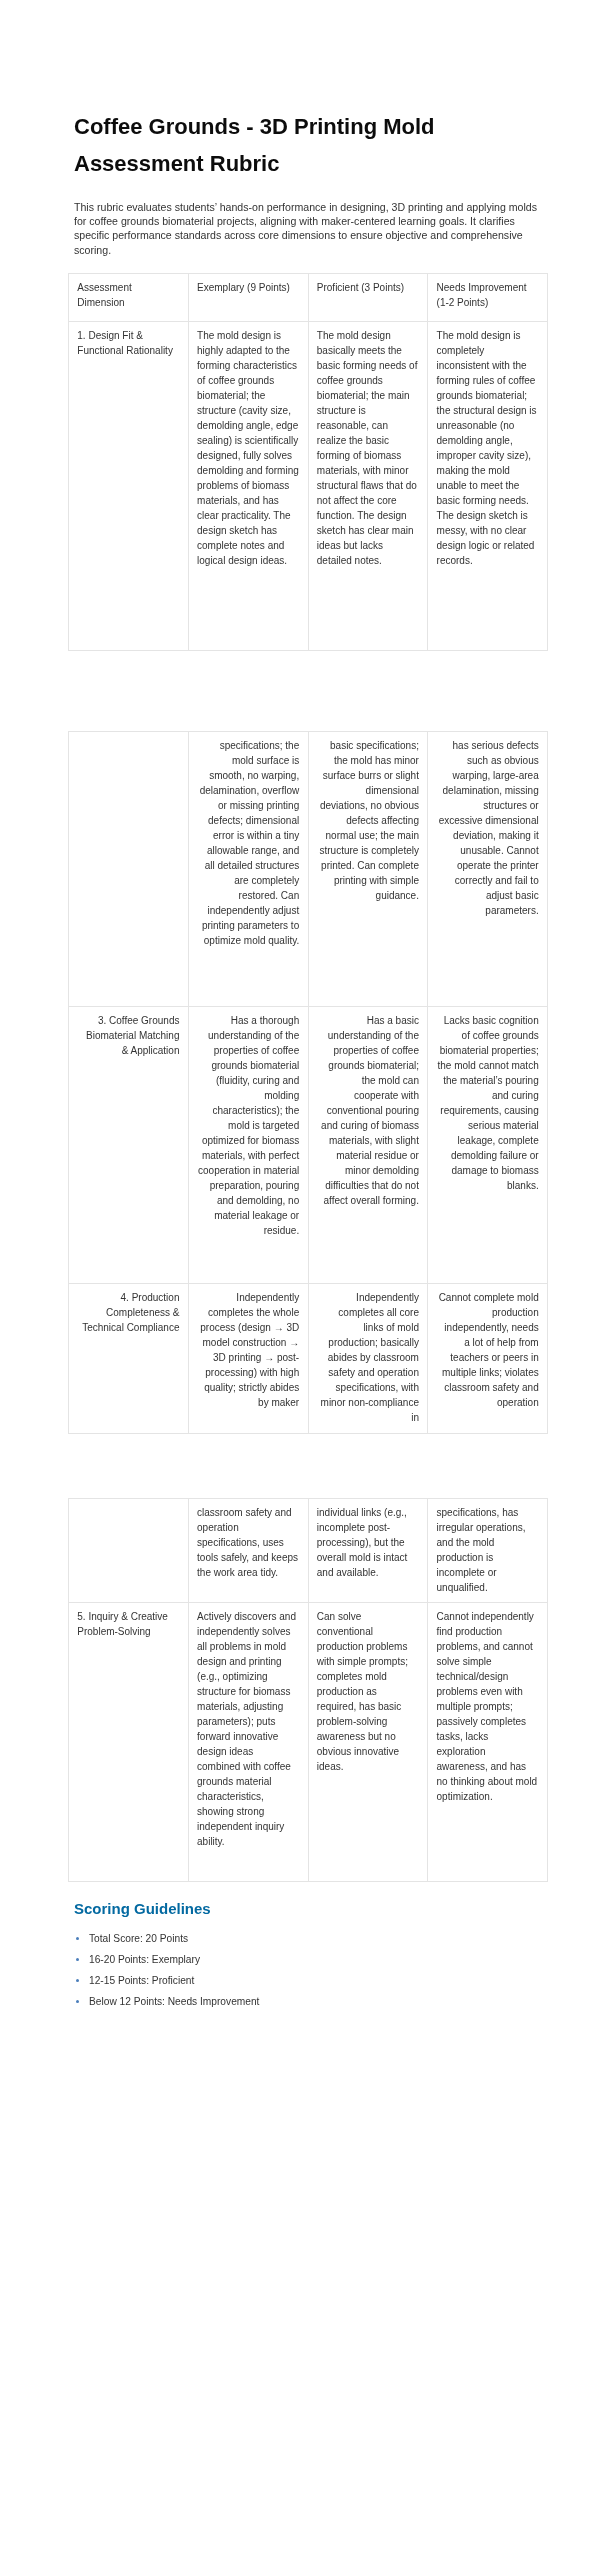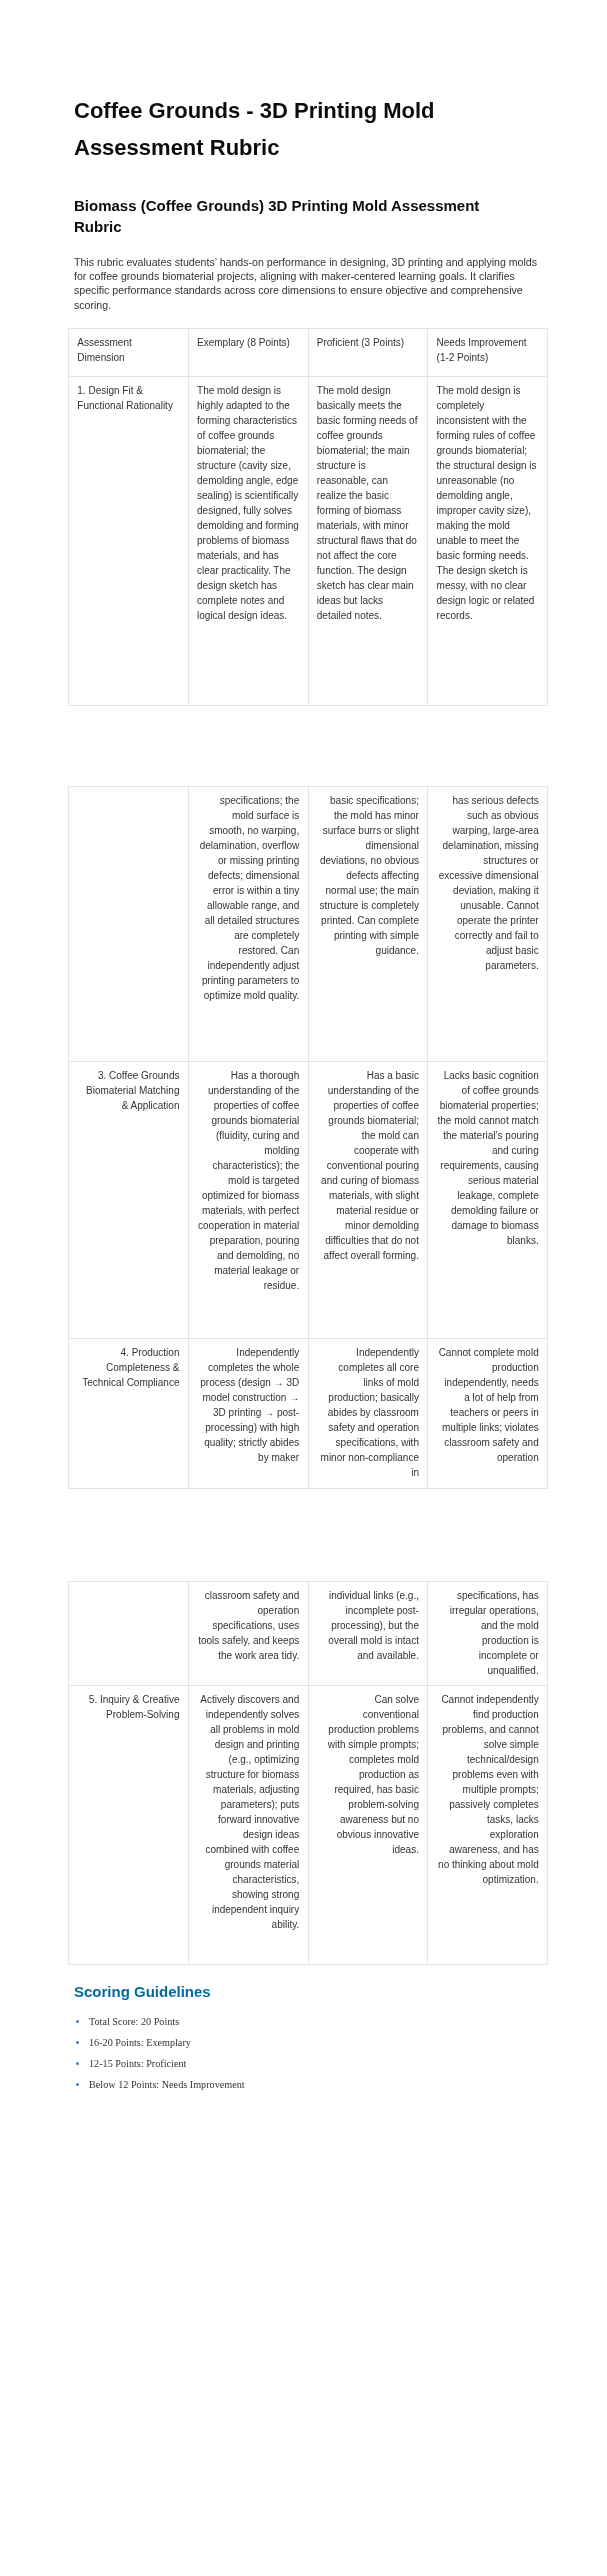--- a/index.html
+++ b/index.html
@@ -10,21 +10,21 @@
     overflow: hidden;
     font-family: "Liberation Sans", sans-serif;
     color: #333333;
     -webkit-font-smoothing: antialiased;
   }
   .page {
     padding-left: 68px;
     padding-right: 55px;
   }
   h1 {
-    margin: 0 0 0 6px;
+    margin: 16px 0 0 6px;
     padding-top: 92px;
     font-size: 22px;
     line-height: 37px;
     font-weight: bold;
     color: #0c0c0c;
     max-width: 455px;
   }
   h2 {
     margin: 29px 0 0 6px;
     font-size: 15px;
@@ -51,21 +51,21 @@
     vertical-align: top;
     padding: 6px 8.3px 6.8px 8.3px;
     font-size: 10px;
     line-height: 15px;
     color: #333333;
     word-wrap: break-word;
     overflow: hidden;
   }
   .seg1 { margin-top: 16px; }
   .seg2 { margin-top: 80px; text-align: right; }
-  .seg3 { margin-top: 92px; text-align: right; }
+  .seg3 { margin-top: 64px; }
   tr.hdr  { height: 48px; }
   tr.r1   { height: 329px; }
   tr.r2a  { height: 58px; }
   tr.r2b  { height: 275px; }
   tr.r3   { height: 277px; }
   tr.r4a  { height: 150px; }
   tr.r4b  { height: 102px; }
   tr.r5   { height: 279px; }
   h3 {
     margin: 17.5px 0 0 6px;
@@ -79,49 +79,47 @@
     padding: 0;
     list-style: none;
   }
   ul.sg-list li {
     position: relative;
     padding-left: 15px;
     font-size: 10.2px;
     line-height: 15px;
     margin-bottom: 6px;
     color: #333333;
-    font-family: Liberation Serif, serif;
   }
   ul.sg-list li::before {
     content: "";
     position: absolute;
     left: 1.5px;
     top: 5.3px;
     width: 3.8px;
     height: 3.8px;
     border-radius: 50%;
     background: var(--bullet, #4a7ebb);
   }
 </style>
 </head>
 <body>
 
 <div class="page">
 
   <h1>Coffee Grounds - 3D Printing Mold Assessment Rubric</h1>
 
-  <h2>Biomass (Coffee Grounds) 3D Printing Mold Assessment Rubric</h2>
 
   <p class="intro">This rubric evaluates students’ hands-on performance in designing, 3D printing and applying molds for coffee grounds biomaterial projects, aligning with maker-centered learning goals. It clarifies specific performance standards across core dimensions to ensure objective and comprehensive scoring.</p>
 
   <table class="rubric seg1">
     <tbody>
         <tr class="hdr">
       <td>Assessment Dimension</td>
-      <td>Exemplary (8 Points)</td>
+      <td>Exemplary (9 Points)</td>
       <td>Proficient (3 Points)</td>
       <td>Needs Improvement (1-2 Points)</td>
     </tr>
     <tr class="r1">
       <td class="dim">1. Design Fit &amp; Functional Rationality</td>
       <td>The mold design is highly adapted to the forming characteristics of coffee grounds biomaterial; the structure (cavity size, demolding angle, edge sealing) is scientifically designed, fully solves demolding and forming problems of biomass materials, and has clear practicality. The design sketch has complete notes and logical design ideas.</td>
       <td>The mold design basically meets the basic forming needs of coffee grounds biomaterial; the main structure is reasonable, can realize the basic forming of biomass materials, with minor structural flaws that do not affect the core function. The design sketch has clear main ideas but lacks detailed notes.</td>
       <td>The mold design is completely inconsistent with the forming rules of coffee grounds biomaterial; the structural design is unreasonable (no demolding angle, improper cavity size), making the mold unable to meet the basic forming needs. The design sketch is messy, with no clear design logic or related records.</td>
     </tr>
   </tbody>

